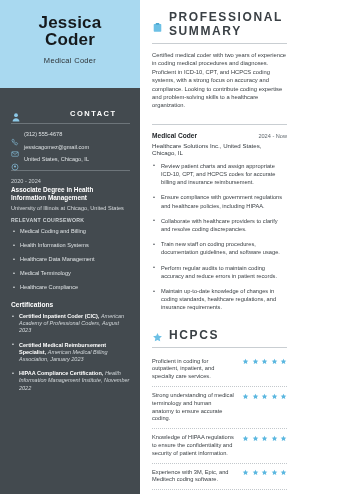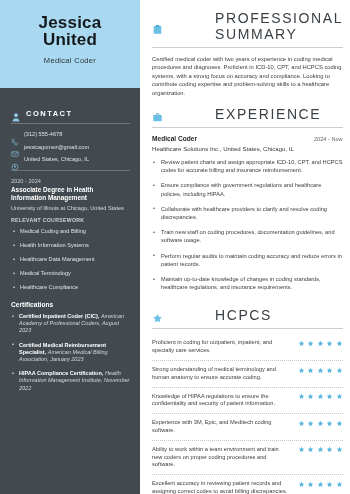--- a/index.html
+++ b/index.html
@@ -50,20 +50,21 @@
   .side-body{padding:10px 10px 0 11px;}
 
   .side-head{
     display:flex;align-items:center;gap:5px;
     margin-top:10px;
   }
   .side-head .ico{width:10px;height:10px;display:block;}
   .side-head .ttl{
     font-size:7.5px;font-weight:bold;letter-spacing:1.5px;
     color:#ffffff;
+    margin-left:44px;
   }
   .side-rule{
     height:1px;background:#6d757a;margin:5px 0 7px 0;
   }
 
   .c-line{
     display:flex;align-items:flex-start;gap:5px;
     margin-bottom:4px;
   }
   .c-line .ico{width:8px;height:8px;flex:0 0 8px;margin-top:.5px;}
@@ -101,21 +102,21 @@
   .main{
     flex:1 1 auto;
     padding:10px 11px 0 12px;
     box-sizing:border-box;
     background:#ffffff;
     color:#2b2f33;
   }
   .sec-head{display:flex;align-items:center;gap:6px;}
   .sec-head .ico{width:11px;height:11px;display:block;}
   .sec-head .ttl{
-    font-size:14px;font-weight:normal;letter-spacing:1.6px;color:#3a4045;margin-left:46px;
+    font-size:12px;font-weight:bold;letter-spacing:1.6px;color:#3a4045;
   }
   .sec-rule{height:1px;background:#c9ced2;margin:5px 0 7px 0;}
   .sec-gap{height:9px;}
 
   .summary{font-size:5.8px;line-height:8.4px;color:#3b4045;text-align:left;}
 
   .job-row{display:flex;justify-content:space-between;align-items:baseline;}
   .job-title{font-size:6.6px;font-weight:bold;color:#24282c;}
   .job-date{font-size:5.6px;color:#5e666c;}
   .job-comp{font-size:6.1px;color:#343a3f;margin-top:3px;}
@@ -142,21 +143,21 @@
 </style>
 </head>
 <body>
 
 <div class="resume">
 
   <aside class="sidebar">
 
     <div class="name-block">
       <div class="fname">Jessica</div>
-      <div class="lname">United</div>
+      <div class="lname">Coder</div>
       <div class="role">Medical Coder</div>
     </div>
 
     <div class="side-body">
 
       <div class="side-head">
         <span class="ico">
           <svg viewBox="0 0 16 16" width="10" height="10">
               <circle cx="8" cy="5" r="3" fill="#8cc9e8"></circle>
               <path d="M2.5 15c0-3.2 2.5-5.2 5.5-5.2s5.5 2 5.5 5.2z" fill="#8cc9e8"></path>
@@ -238,29 +239,20 @@
             <rect x="5.5" y="1.5" width="5" height="2.6" rx="0.6" fill="#4aa6d0"></rect>
           </svg>
       </span>
       <span class="ttl">PROFESSIONAL SUMMARY</span>
     </div>
     <div class="sec-rule"></div>
     <div class="summary">Certified medical coder with two years of experience in coding medical procedures and diagnoses. Proficient in ICD-10, CPT, and HCPCS coding systems, with a strong focus on accuracy and compliance. Looking to contribute coding expertise and problem-solving skills to a healthcare organization.</div>
 
     <div class="sec-gap"></div>
 
-    <div class="sec-head">
-      <span class="ico">
-        <svg viewBox="0 0 16 16" width="11" height="11">
-            <rect x="1.8" y="4.5" width="12.4" height="9" rx="1" fill="#6cc0e5"></rect>
-            <path d="M6 4.5V3.2c0-.5.4-.9.9-.9h2.2c.5 0 .9.4.9.9v1.3" fill="none" stroke="#4aa6d0" stroke-width="1.3"></path>
-          </svg>
-      </span>
-      <span class="ttl">EXPERIENCE</span>
-    </div>
     <div class="sec-rule"></div>
 
     <div class="job-row">
       <span class="job-title">Medical Coder</span>
       <span class="job-date">2024 - Now</span>
     </div>
     <div class="job-comp">Healthcare Solutions Inc., United States, Chicago, IL</div>
 
     <ul class="exp-list">
       <li>Review patient charts and assign appropriate ICD-10, CPT, and HCPCS codes for accurate billing and insurance reimbursement.</li>

